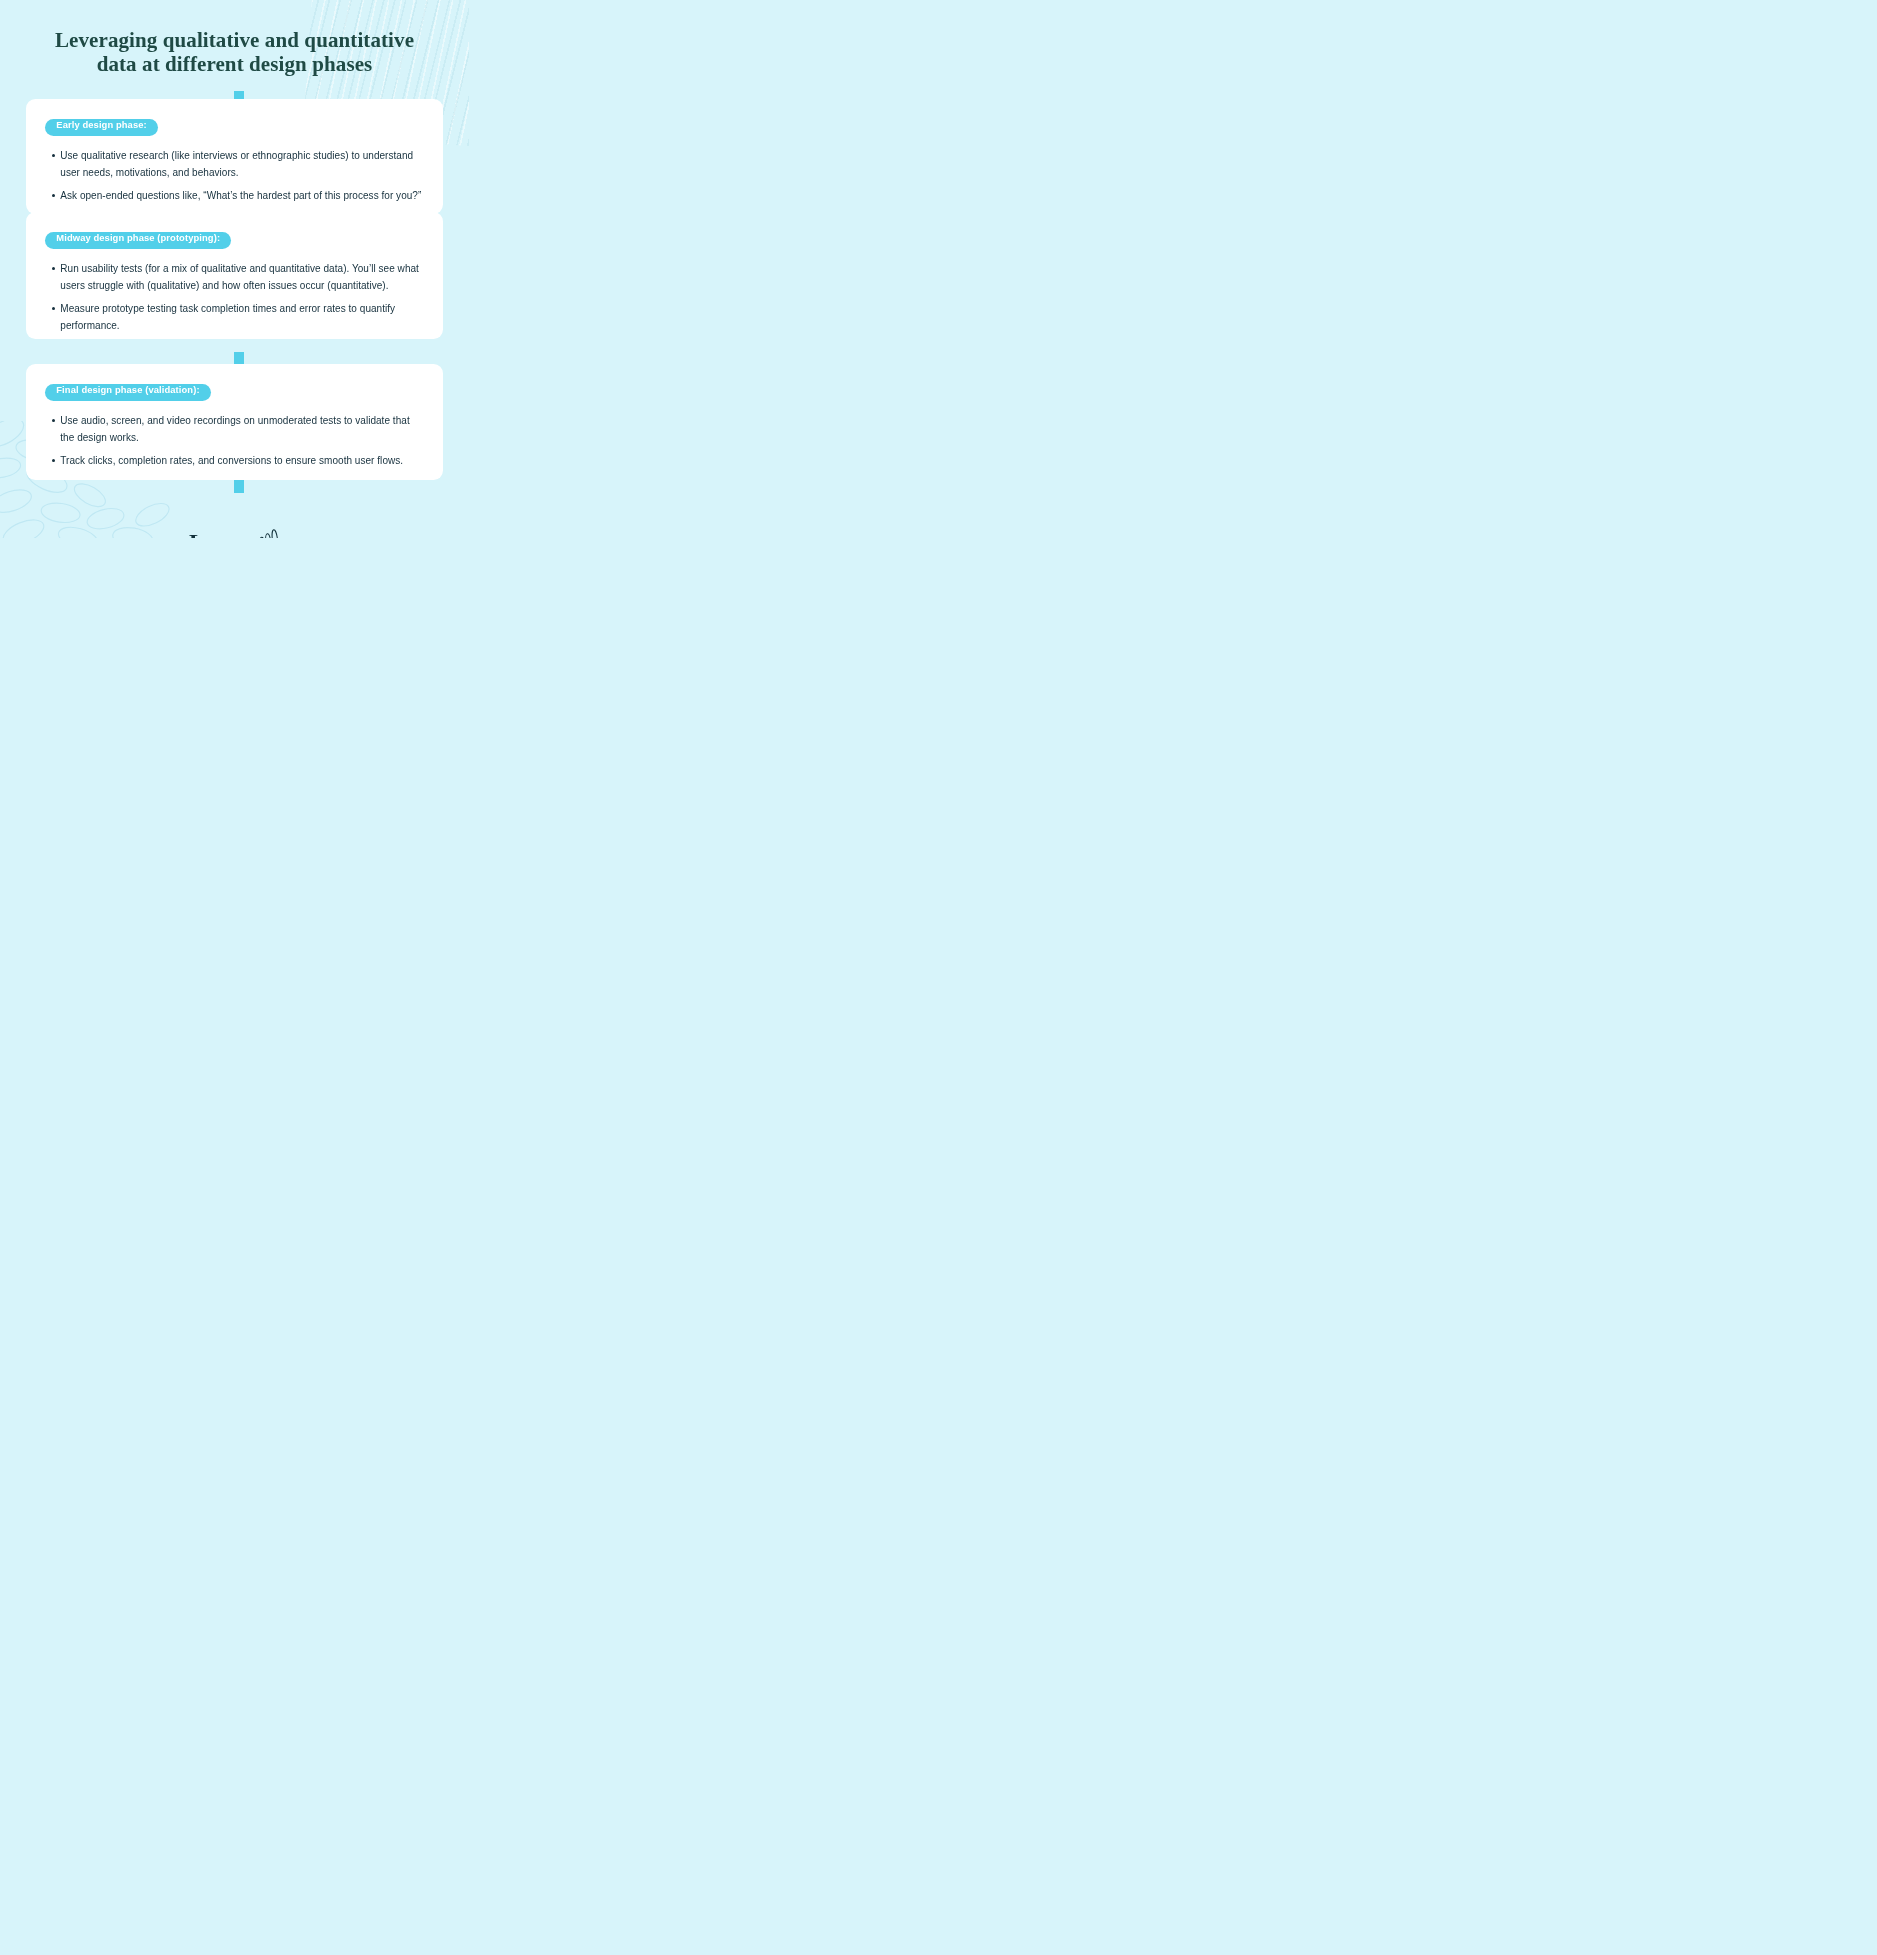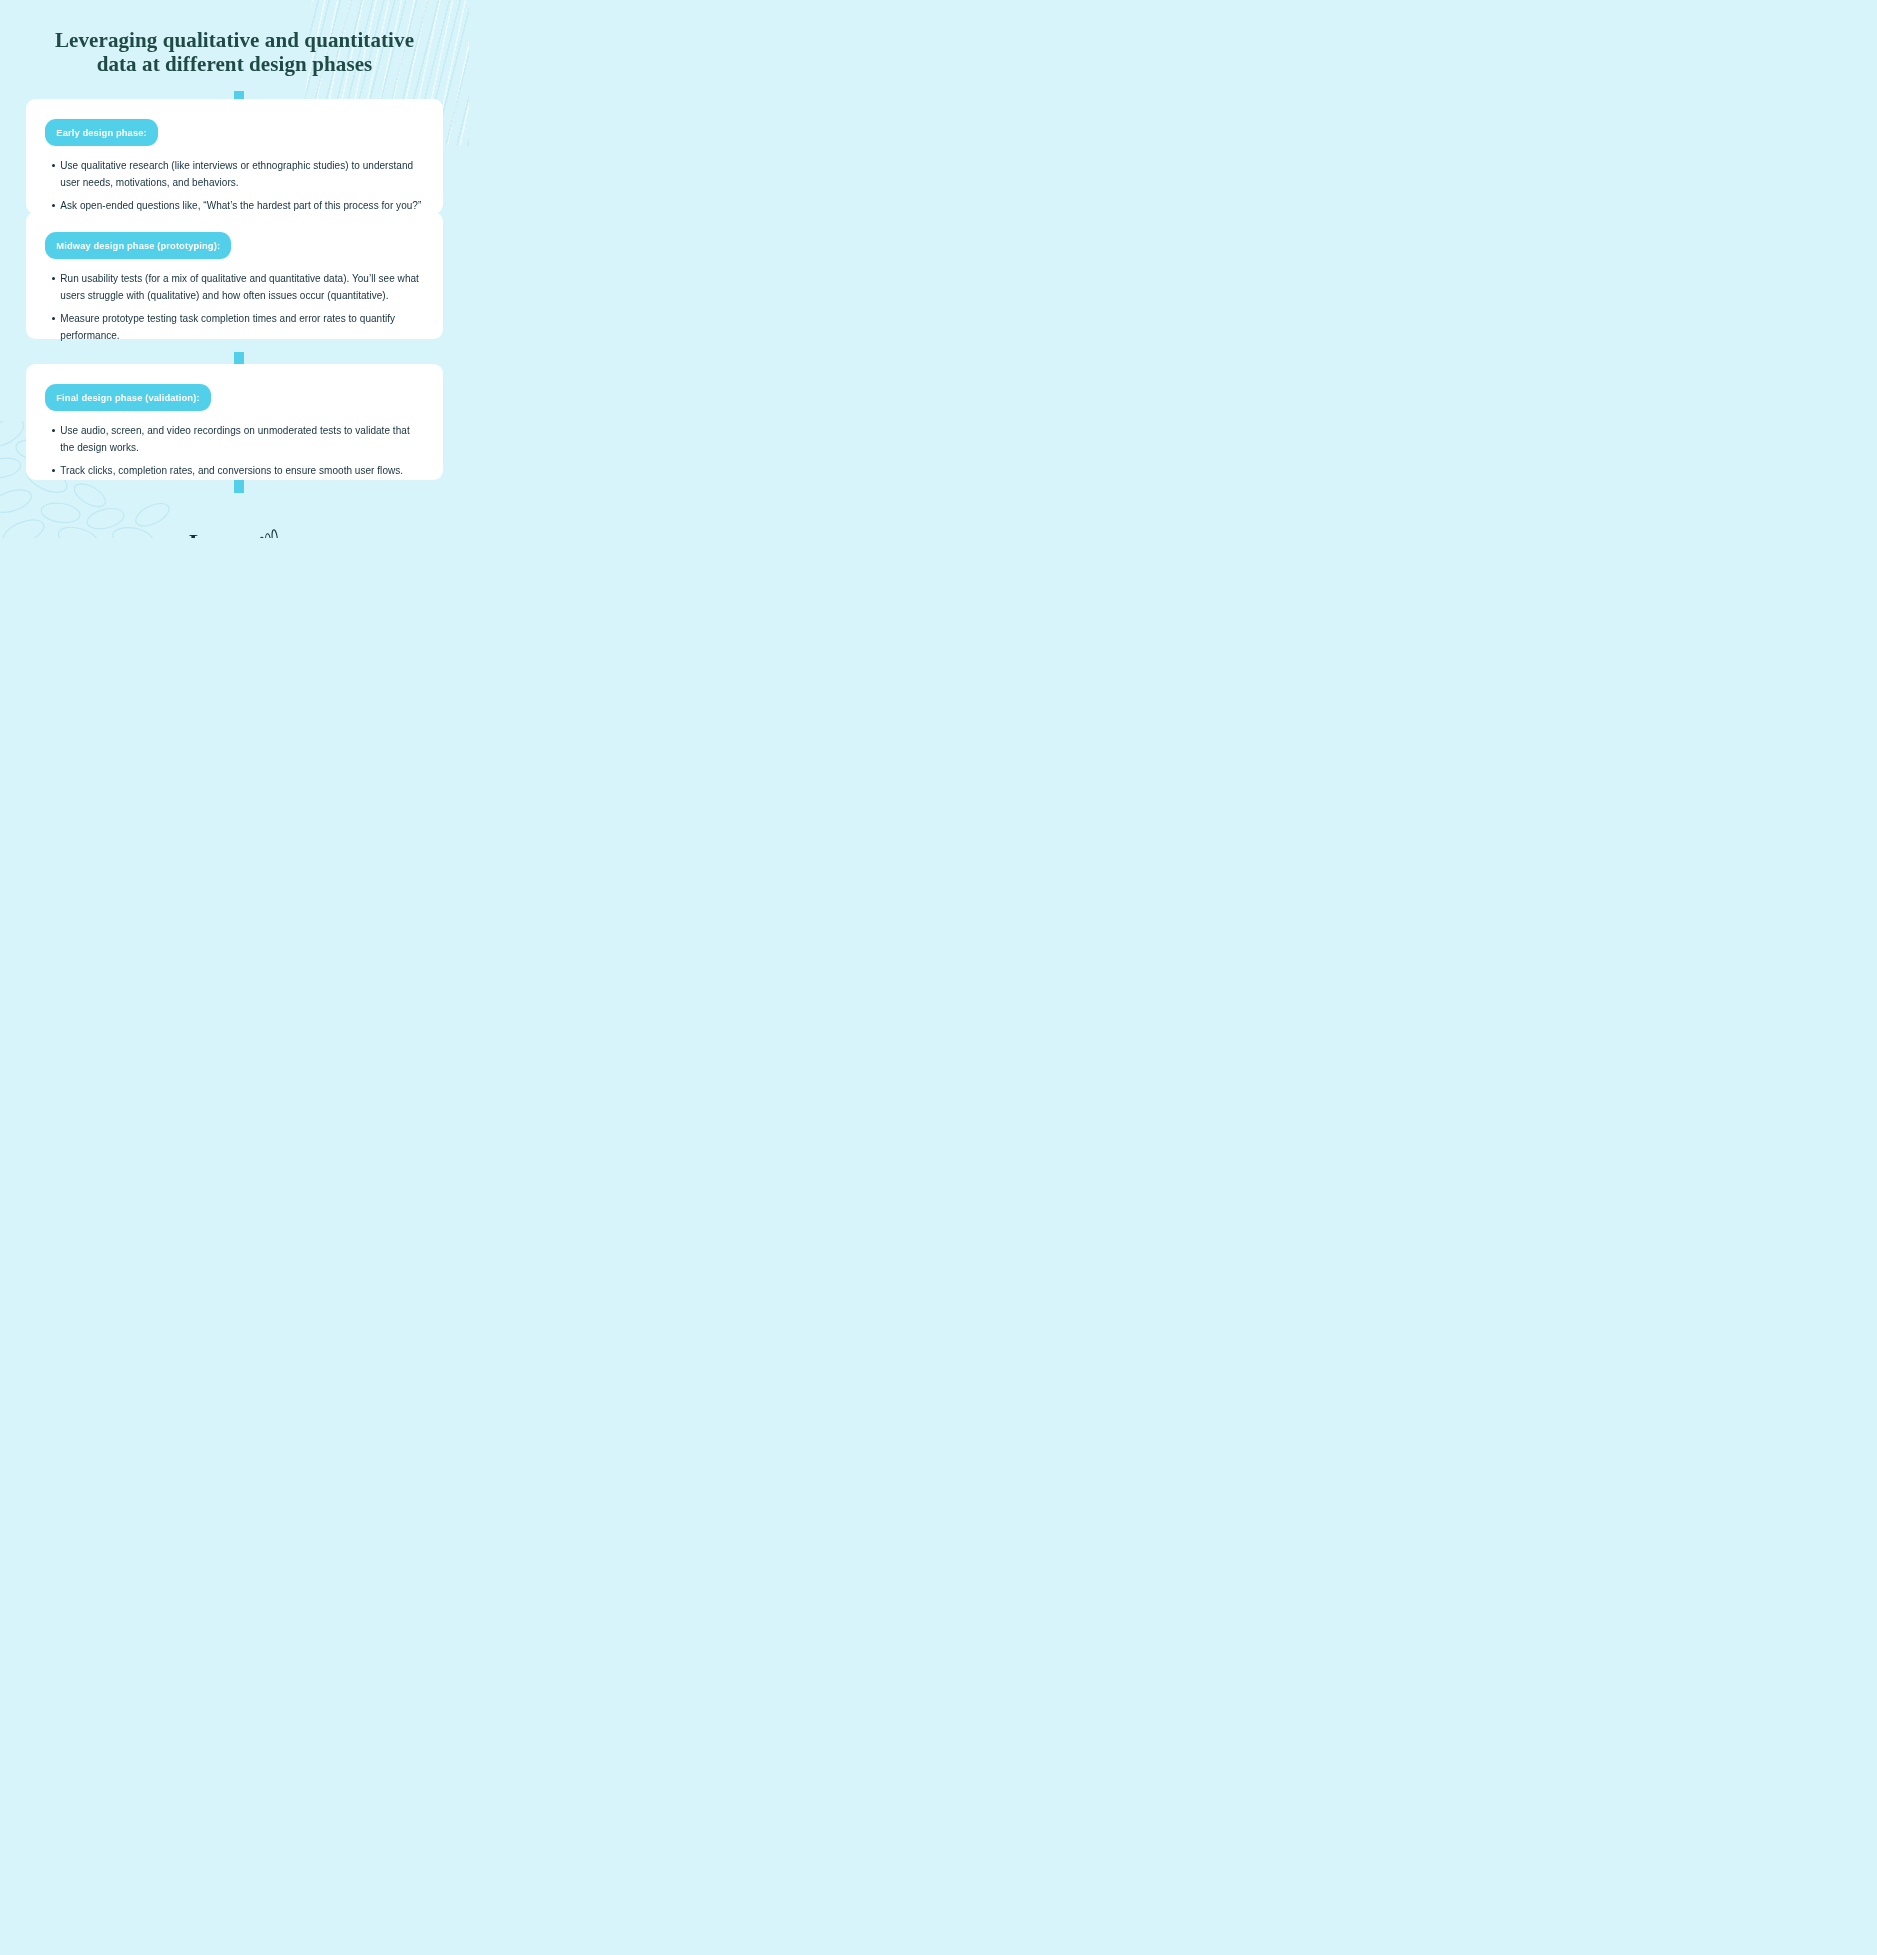--- a/index.html
+++ b/index.html
@@ -60,22 +60,22 @@
     position:absolute;left:26px;width:417px;
     background:var(--card);
     border-radius:9.4px;
     padding:19.6px 5.5px 0 19px;
     z-index:1;
   }
   .card1{top:99px;height:115px;}
   .card2{top:212px;height:127px;}
   .card3{top:364px;height:116px;}
   .pill{
-    display:inline-flex;align-items:center;
-    height:27px;border-radius:11px;
+    display:inline-flex;align-items:flex-start;
+    height:17px;border-radius:11px;
     padding:0 11.3px;
     background:var(--accent);
     color:var(--pill_text);
     font-size:9.4px;font-weight:700;
     letter-spacing:0.1px;
   }
   .bullets{
     list-style:none;
     margin:11.7px 0 0 0;
     padding:0 0 0 15.3px;

